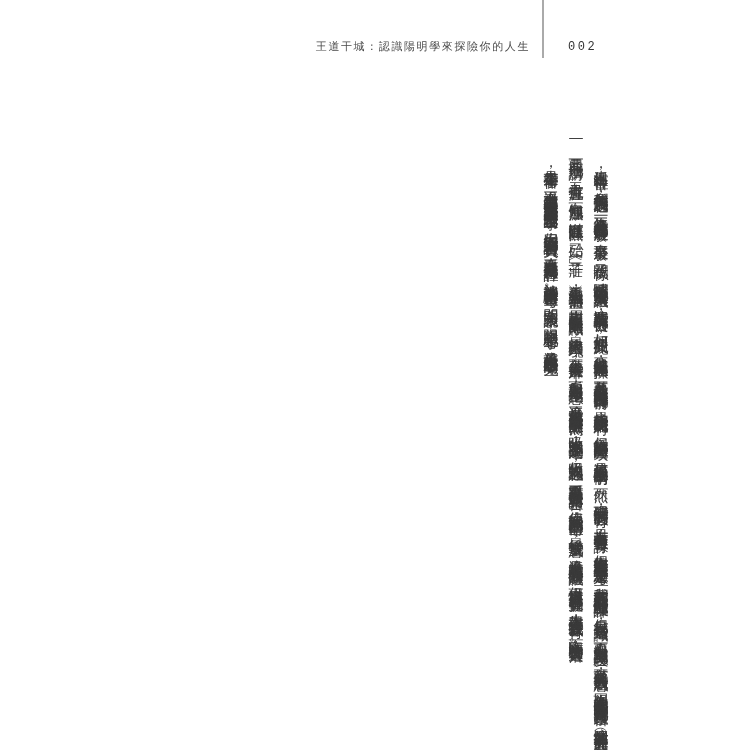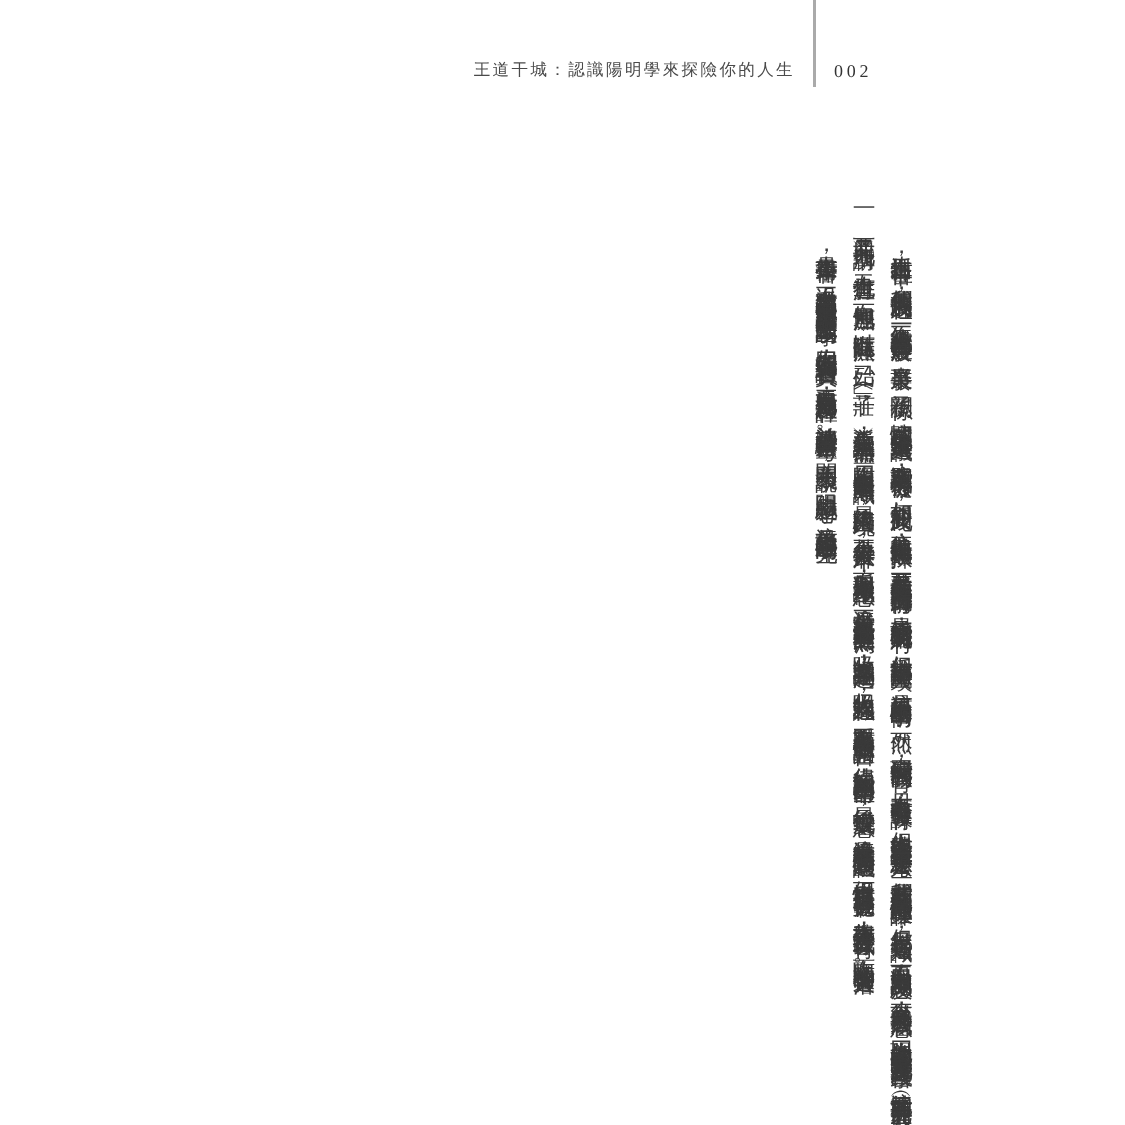--- a/index.html
+++ b/index.html
@@ -32,26 +32,26 @@
   .header-divider {
     position: absolute;
     left: 542px;
     top: 0;
     width: 2px;
     height: 58px;
     background: #aaaaaa;
   }
   .page-number {
     position: absolute;
-    left: 556px;
+    left: 568px;
     top: 40px;
     font-size: 12px;
     letter-spacing: 2.5px;
     color: #333333;
-    font-family: Liberation Serif, serif;
+    font-family: Liberation Mono, monospace;
   }
   
   .body-text {
     position: absolute;
     top: 128px;
     right: 166px;
     height: 600px;
     max-width: 440px;
     writing-mode: vertical-rl;
     -webkit-writing-mode: vertical-rl;

